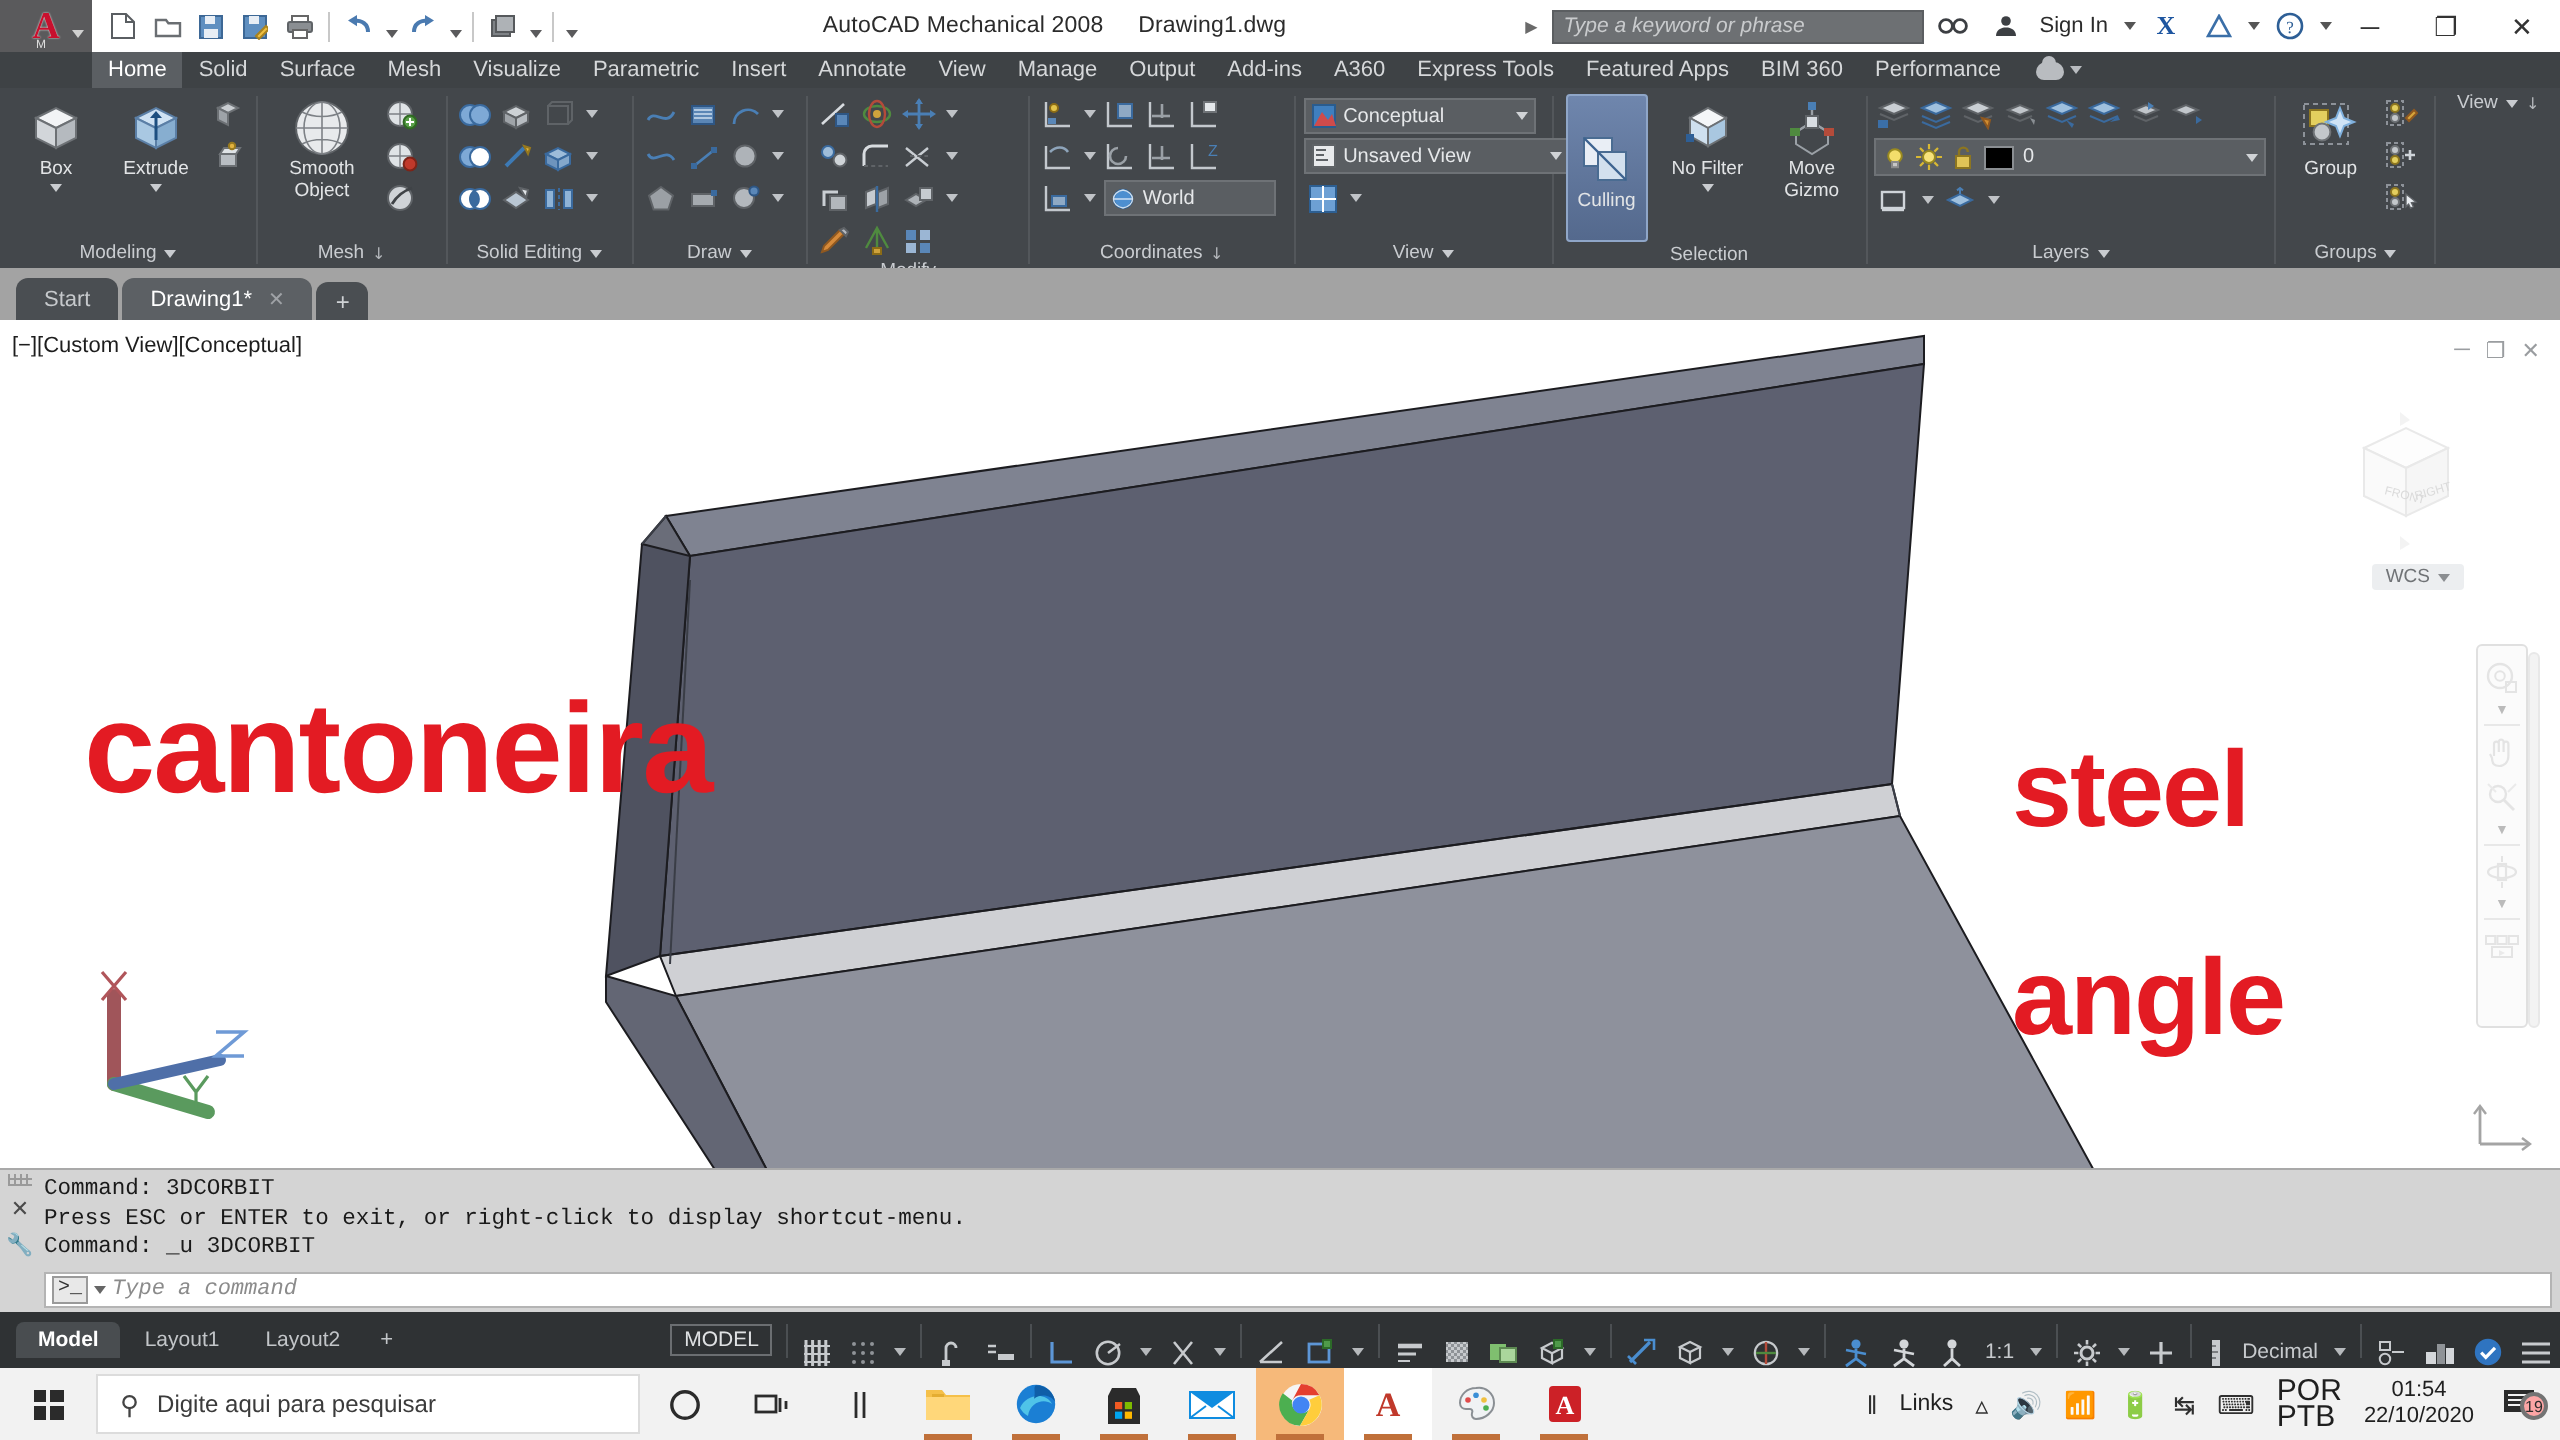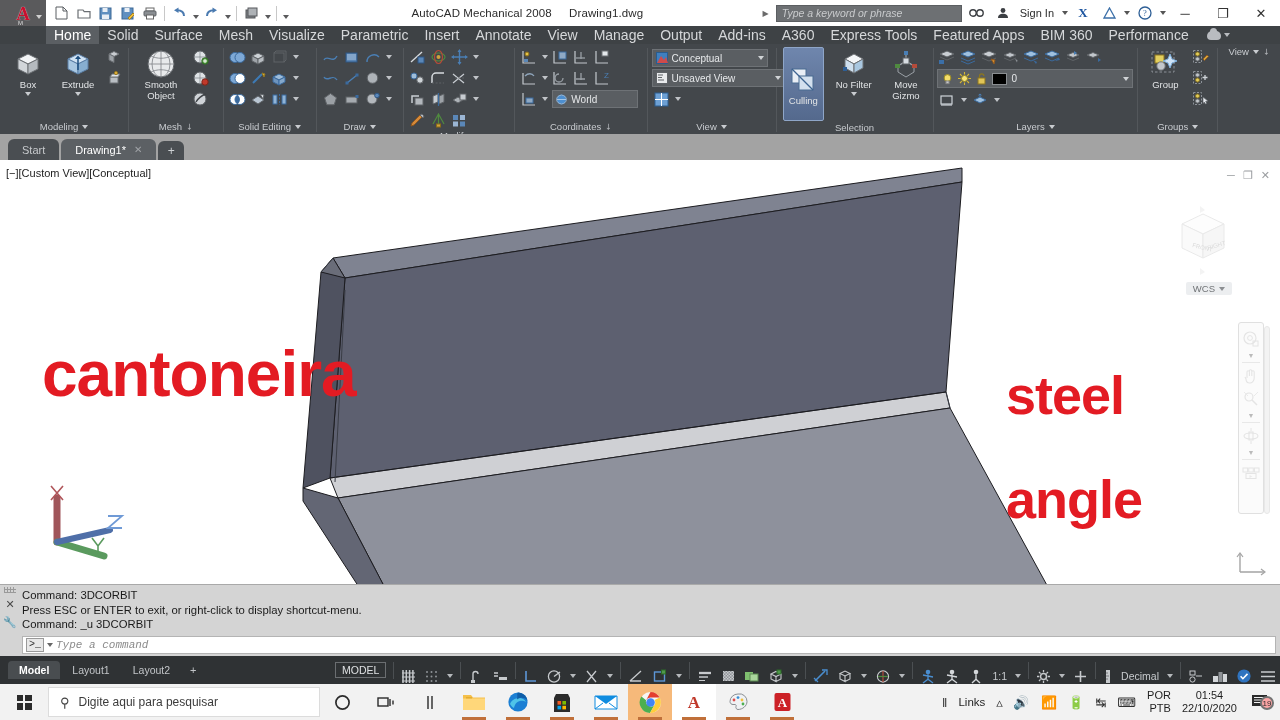--- a/index.html
+++ b/index.html
@@ -57,21 +57,21 @@
   .signin { font-size: 11px; color: #2b2b2b; padding: 0 4px 0 2px; white-space: nowrap;}
   .mini-caret { border-left:3px solid transparent;border-right:3px solid transparent;border-top:4px solid #555; }
   .x-blue { color:#1e56a0; font-weight:bold; font-size:13px; font-family:"Liberation Serif",serif;}
   .winbtn { width: 38px; height: 26px; display:flex;align-items:center;justify-content:center;font-size:13px;color:#333; }
 
   
   .ribbon-tabs {
     position: absolute; left: 0; top: 26px; width: 1280px; height: 18px;
     background: #3e4245; display: flex; align-items: center; padding-left: 46px;
   }
-  .rtab { font-size: 14px; color: #d6d8da; padding: 0 8px; line-height: 18px; height: 18px; white-space: nowrap;}
+  .rtab { font-size: 11px; color: #d6d8da; padding: 0 8px; line-height: 18px; height: 18px; white-space: nowrap;}
   .rtab.active { background: #5b5f63; color: #ffffff; }
   .rtab-cloud { display:flex;align-items:center;gap:3px;padding-left:10px; }
   .cloud-ico { width:14px;height:9px;background:#b9bcc0;border-radius:5px 5px 4px 4px; position:relative;}
   .cloud-ico:after{content:"";position:absolute;top:-3px;left:3px;width:7px;height:7px;background:#b9bcc0;border-radius:50%;}
 
   
   .ribbon {
     position: absolute; left: 0; top: 44px; width: 1280px; height: 90px;
     background: #43474b; display: flex; align-items: stretch;
   }
@@ -159,21 +159,21 @@
     border-top: 1px solid #a9a9a9;
   }
   .cmd-gutter { position: absolute; left: 0; top: 0; width: 20px; height: 72px;
     display: flex; flex-direction: column; align-items: center; gap: 5px; padding-top: 2px; }
   .cmd-grip { width: 12px; height: 6px;
     background: repeating-linear-gradient(90deg,#9a9a9a 0 1px,transparent 1px 3px),
                 repeating-linear-gradient(0deg,#9a9a9a 0 1px,transparent 1px 3px); }
   .cmd-x { font-size: 11px; color: #4a4a4a; }
   .cmd-wrench { font-size: 11px; color: #4a6a8a; }
   .cmd-hist { position: absolute; left: 22px; top: 3px; right: 0; }
-  .cmd-hist div { font-family: Liberation Sans, sans-serif; font-size: 11.3px; color: #1a1a1a; line-height: 14.5px; white-space: nowrap;}
+  .cmd-hist div { font-family: Liberation Mono, monospace; font-size: 11.3px; color: #1a1a1a; line-height: 14.5px; white-space: nowrap;}
   .cmd-input {
     position: absolute; left: 22px; right: 4px; top: 51px; height: 18px; background: #ffffff;
     border: 1px solid #b4b4b4; display: flex; align-items: center; gap: 3px; padding-left: 3px;
   }
   .cmd-prompt { font-family:"Liberation Mono",monospace; font-size: 10px; color: #333; border:1px solid #9a9a9a;
     padding: 0 2px; background:#e8e8e8; line-height:12px;}
   .cmd-input .pcar { border-left:3px solid transparent;border-right:3px solid transparent;border-top:4px solid #666;}
   .cmd-input .ph { font-family:"Liberation Mono",monospace; font-size: 11px; color: #8b8b8b; font-style: italic;}
 
   
@@ -205,21 +205,21 @@
   }
   .tb-search .mag { font-size: 13px; color: #434343; }
   .tb-search span.pl { font-size: 12px; color: #3b3b3b; }
   .tb-app { width: 44px; height: 36px; display:flex;align-items:center;justify-content:center; position:relative;}
   .tb-app.running:after { content:""; position:absolute;bottom:0;left:10px;right:10px;height:3px;background:#c0703a;}
   .tb-app.active { background:#f6b97a; }
   .tb-app.active2 { background:#ffffff; }
   .tray { margin-left: auto; display:flex;align-items:center;gap:11px;padding-right:8px; }
   .tray-ico { font-size: 13px; color: #303030; }
   .tray-clock { font-size: 11px; color: #1f1f1f; line-height: 13px; text-align:center; }
-  .tray-lang { font-size: 11px; color: #1f1f1f; line-height: 13px; text-align:right; }
+  .tray-lang { font-size: 15px; color: #1f1f1f; line-height: 13px; text-align:left; }
   .notif { position: relative; width: 24px; display:flex;align-items:center;justify-content:center;}
   .notif .badge {
     position:absolute; right:-2px; bottom:0px; background:#fca5a5; color:#2b2b2b;
     border:2px solid #737373; border-radius:50%; width:14px;height:14px; font-size:8px;
     display:flex;align-items:center;justify-content:center;
   }
 </style>
 </head>
 <body>
 

